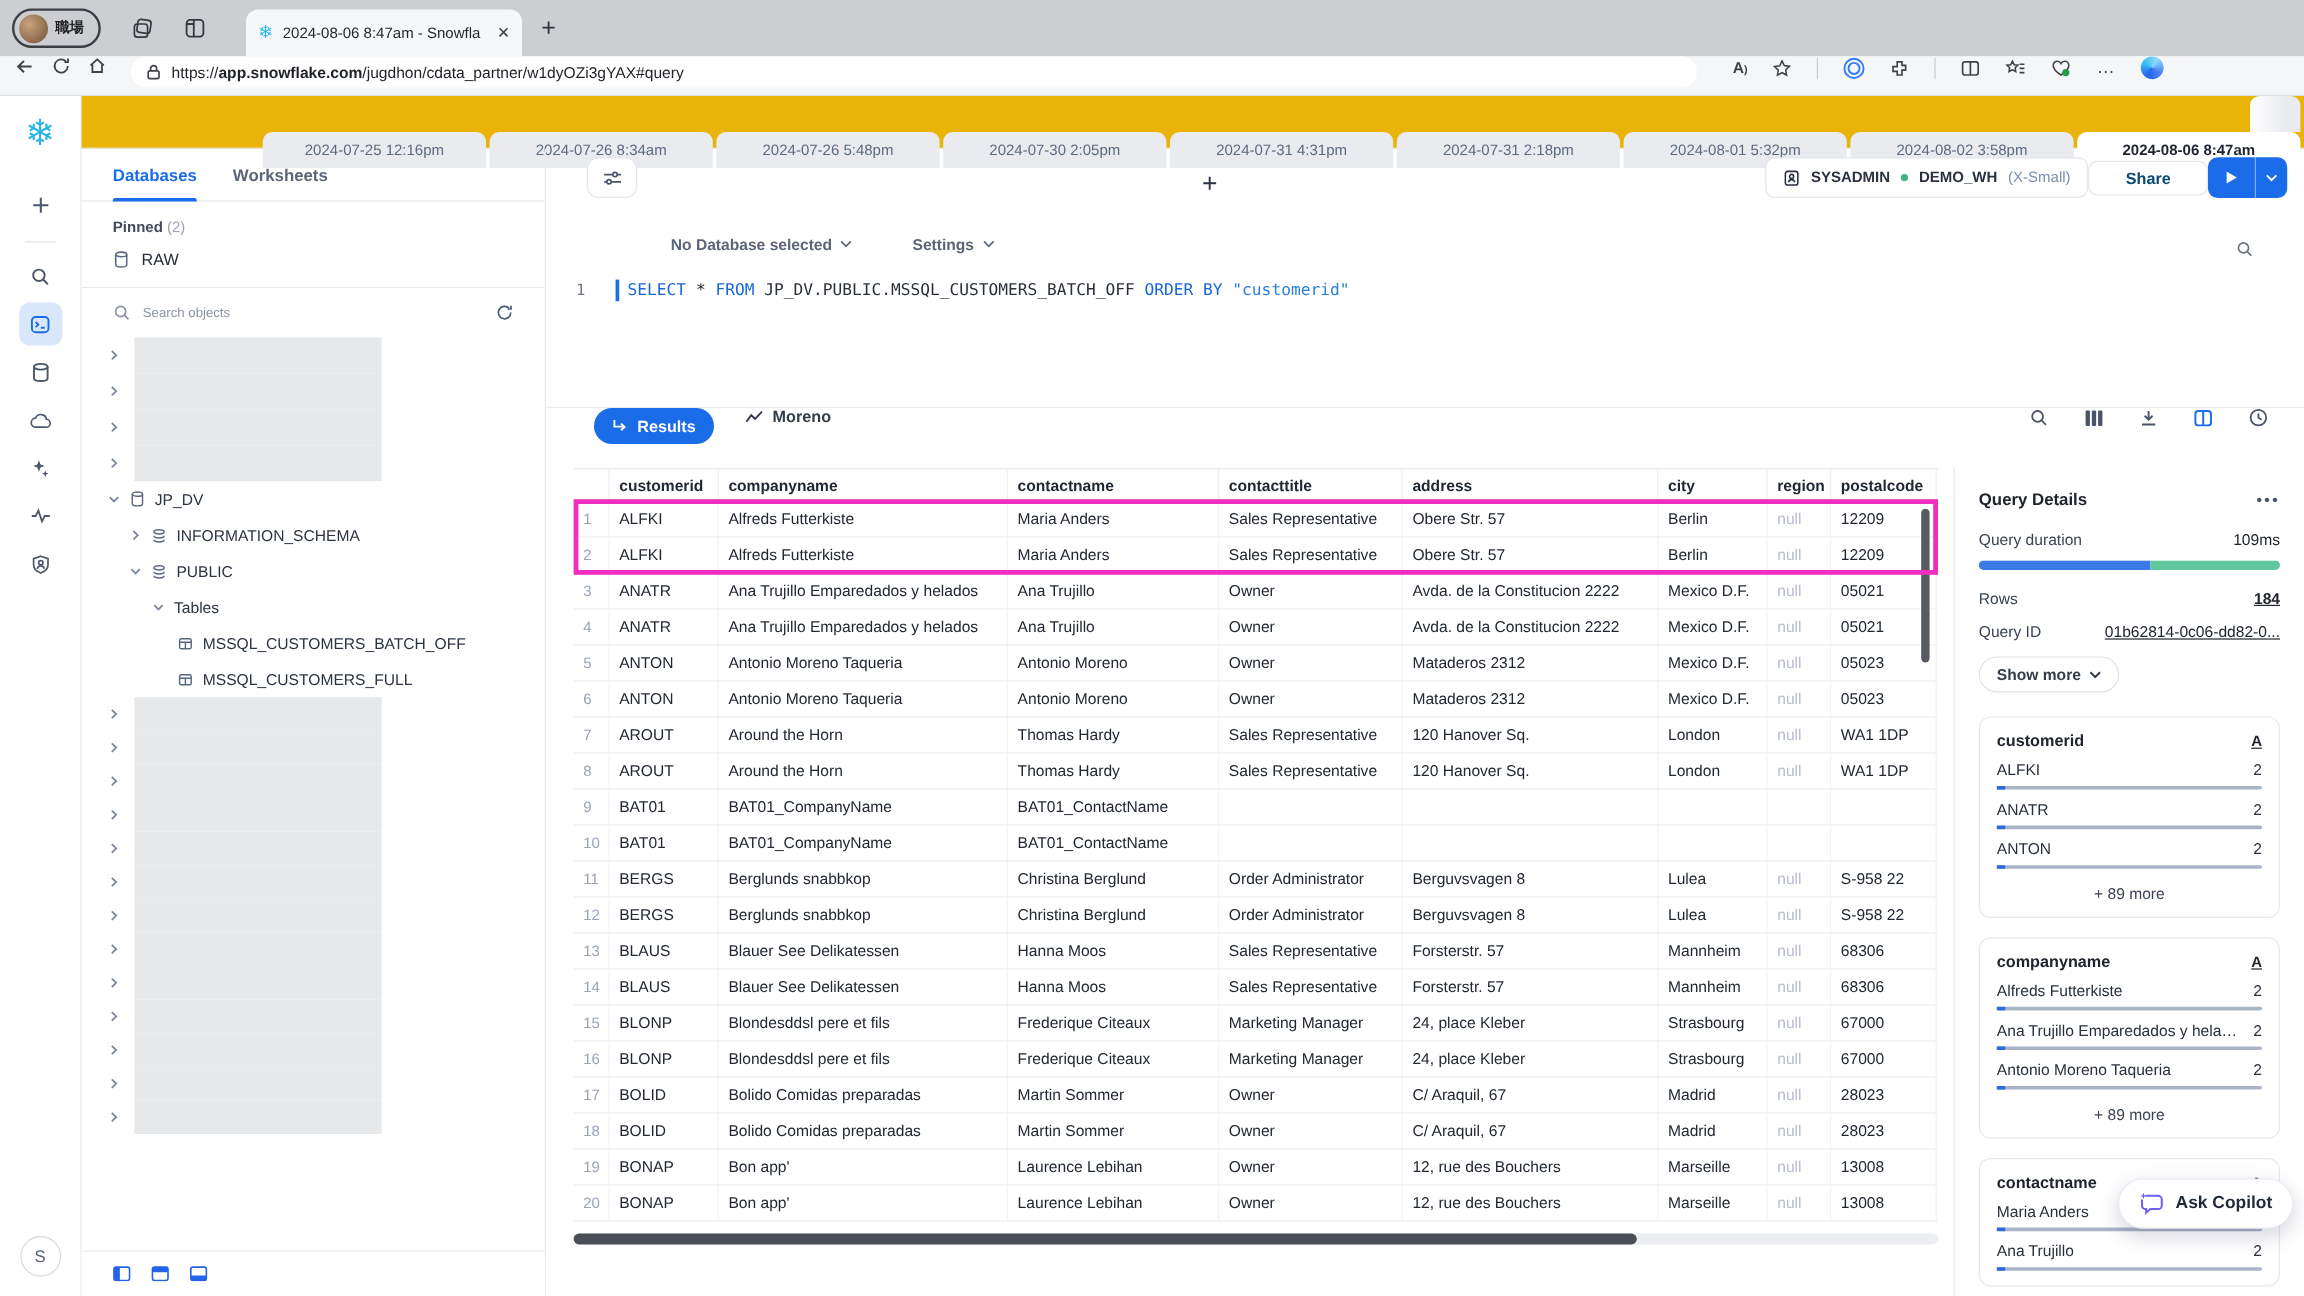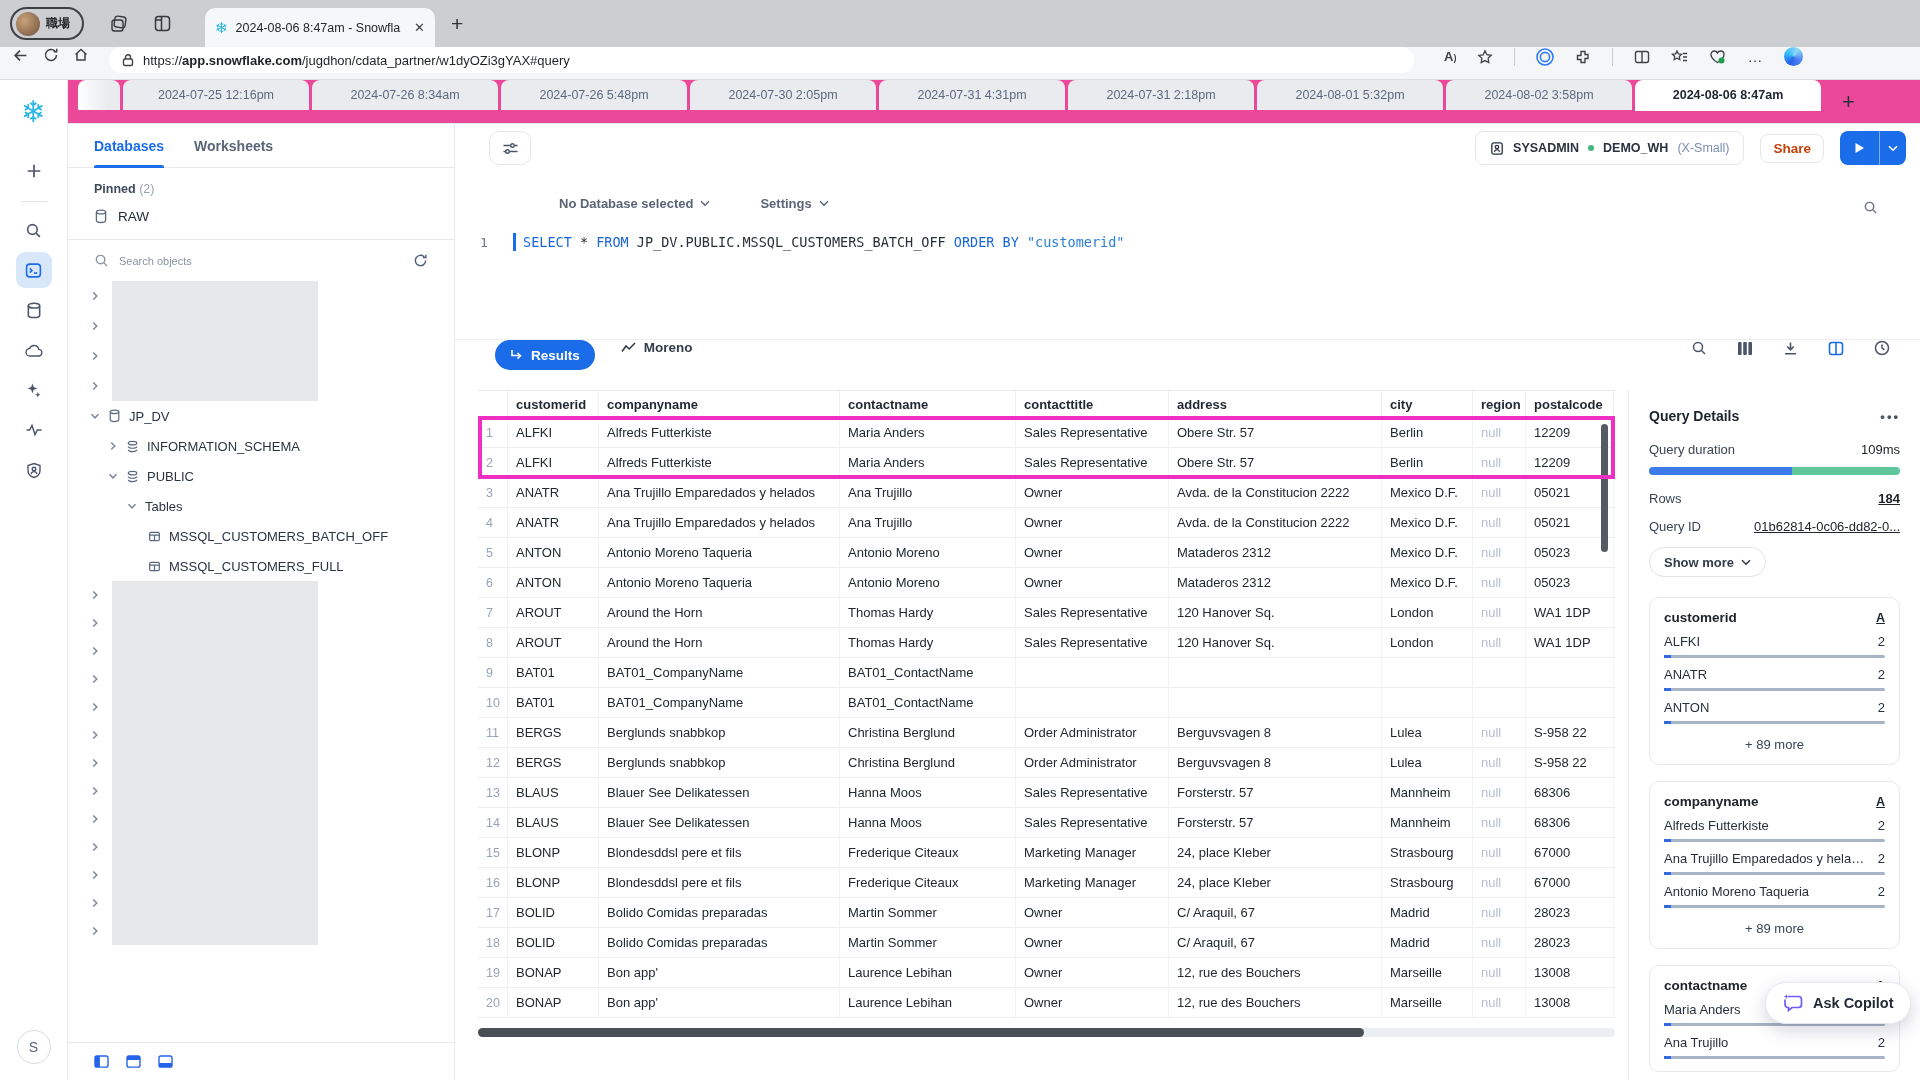--- a/index.html
+++ b/index.html
@@ -32,21 +32,21 @@
   
   .app { display:flex; height:1000px; }
   .rail { width:68px; border-right:1px solid #e7e9ec; display:flex; flex-direction:column; align-items:center; padding:14px 0 16px; flex:none; }
   .rail-logo { color:#29b5e8; font-size:30px; margin-bottom:24px; }
   .rail-btn { width:36px; height:36px; border-radius:9px; color:#4c576b; display:flex; align-items:center; justify-content:center; margin-bottom:4px; }
   .rail-btn.active { background:#d9e7fb; color:#1a6ce8; }
   .rail-divider { width:26px; height:1px; background:#dfe2e7; margin:8px 0 10px; }
   .rail-avatar { margin-top:auto; width:34px; height:34px; border-radius:50%; border:1px solid #d6dae1; color:#56627a; font-size:14px; display:flex; align-items:center; justify-content:center; }
 
   .app-right { flex:1; display:flex; flex-direction:column; min-width:0; }
-  .ws-strip { height:44px; background:#ec4899; border-bottom:1px solid #e7e9ec; display:flex; align-items:flex-start; padding-left:10px; }
+  .ws-strip { height:44px; background:#eab308; border-bottom:1px solid #e7e9ec; display:flex; align-items:flex-end; padding-left:10px;flex-direction:column; }
   .ws-sliver { width:42px; height:30px; border-radius:8px 8px 0 0; background:linear-gradient(90deg,#ffffff,#e9ebef 70%); margin-right:3px; flex:none; }
   .ws-tab { width:186px; height:30px; background:#e9ebef; border-radius:8px 8px 0 0; margin-right:3px; display:flex; align-items:center; justify-content:center; font-size:12.5px; color:#5d6980; flex:none; position:relative; }
   .ws-tab.active { background:#fff; color:#1f2430; font-weight:700; }
   .ws-tab.active::after { content:""; position:absolute; left:0; right:0; bottom:-1px; height:2px; background:#fff; }
   .ws-add { align-self:center; margin-left:18px; font-size:22px; color:#2a3140; font-weight:400; }
 
   .app-body { flex:1; display:flex; min-height:0; }
 
   
   .sidebar { width:387px; flex:none; border-right:1px solid #e7e9ec; position:relative; display:flex; flex-direction:column; }
@@ -66,25 +66,25 @@
   .tree-row .obj-ic { color:#5a6780; }
   .redact-rect { width:206px; height:30px; background:#e7e8ea; margin-left:4px; }
   .redact2 .redact-rect { height:28px; }
   .redact2 .tree-row { height:28px; }
   .sb-bottom { position:absolute; left:0; right:0; bottom:0; height:38px; border-top:1px solid #e7e9ec; display:flex; align-items:center; gap:17px; padding-left:26px; background:#fff; color:#2563eb; }
 
   
   .content { flex:1; min-width:0; display:flex; flex-direction:column; position:relative; }
   .content-header { height:48px; display:flex; align-items:center; padding:0 14px 0 34px; flex:none; }
   .sliders-btn { width:42px; height:34px; border:1px solid #e3e6ea; border-radius:10px; color:#475467; background:#fff; display:flex; align-items:center; justify-content:center; }
-  .header-right { margin-left:auto; display:flex; align-items:center; gap:16px; }
+  .header-right { margin-left:auto; display:flex; align-items:center; gap:0; }
   .ctx-pill { height:34px; border:1px solid #e3e6ea; border-radius:8px; background:#fff; display:flex; align-items:center; gap:9px; padding:0 14px; font-size:12.5px; font-weight:700; color:#2a3140; }
   .ctx-pill .dot { width:6px; height:6px; border-radius:50%; background:#43b581; }
   .ctx-pill .size { color:#7c8db0; font-weight:400; }
-  .share-btn { height:29px; border:1px solid #e3e6ea; border-radius:8px; background:#fff; padding:0 12px; font-size:13.5px; font-weight:700; color:#c2410c; display:flex; align-items:center; }
+  .share-btn { height:29px; border:1px solid #e3e6ea; border-radius:8px; background:#fff; padding:0 30px; font-size:13.5px; font-weight:700; color:#0c4a6e; display:flex; align-items:center; }
   .run-btn { height:34px; border-radius:8px; background:#1a6ce8; color:#fff; display:flex; overflow:hidden; }
   .run-main { width:40px; display:flex; align-items:center; justify-content:center; border-right:1px solid rgba(255,255,255,.45); }
   .run-caret { width:26px; display:flex; align-items:center; justify-content:center; }
 
   .editor { height:168px; border-bottom:1px solid #ecedf0; position:relative; flex:none; }
   .editor-row1 { display:flex; align-items:center; gap:50px; padding:24px 0 0 104px; font-size:13px; font-weight:600; color:#5b6577; }
   .dd { display:flex; align-items:center; gap:7px; }
   .editor-find { position:absolute; right:42px; top:28px; color:#6b7280; }
   .code-line { display:flex; align-items:center; margin-top:22px; font-family:"DejaVu Sans Mono","Liberation Mono",monospace; font-size:13.5px; }
   .lnum { width:58px; text-align:center; color:#6e7683; font-size:13px; font-family:"DejaVu Sans Mono",monospace; }

